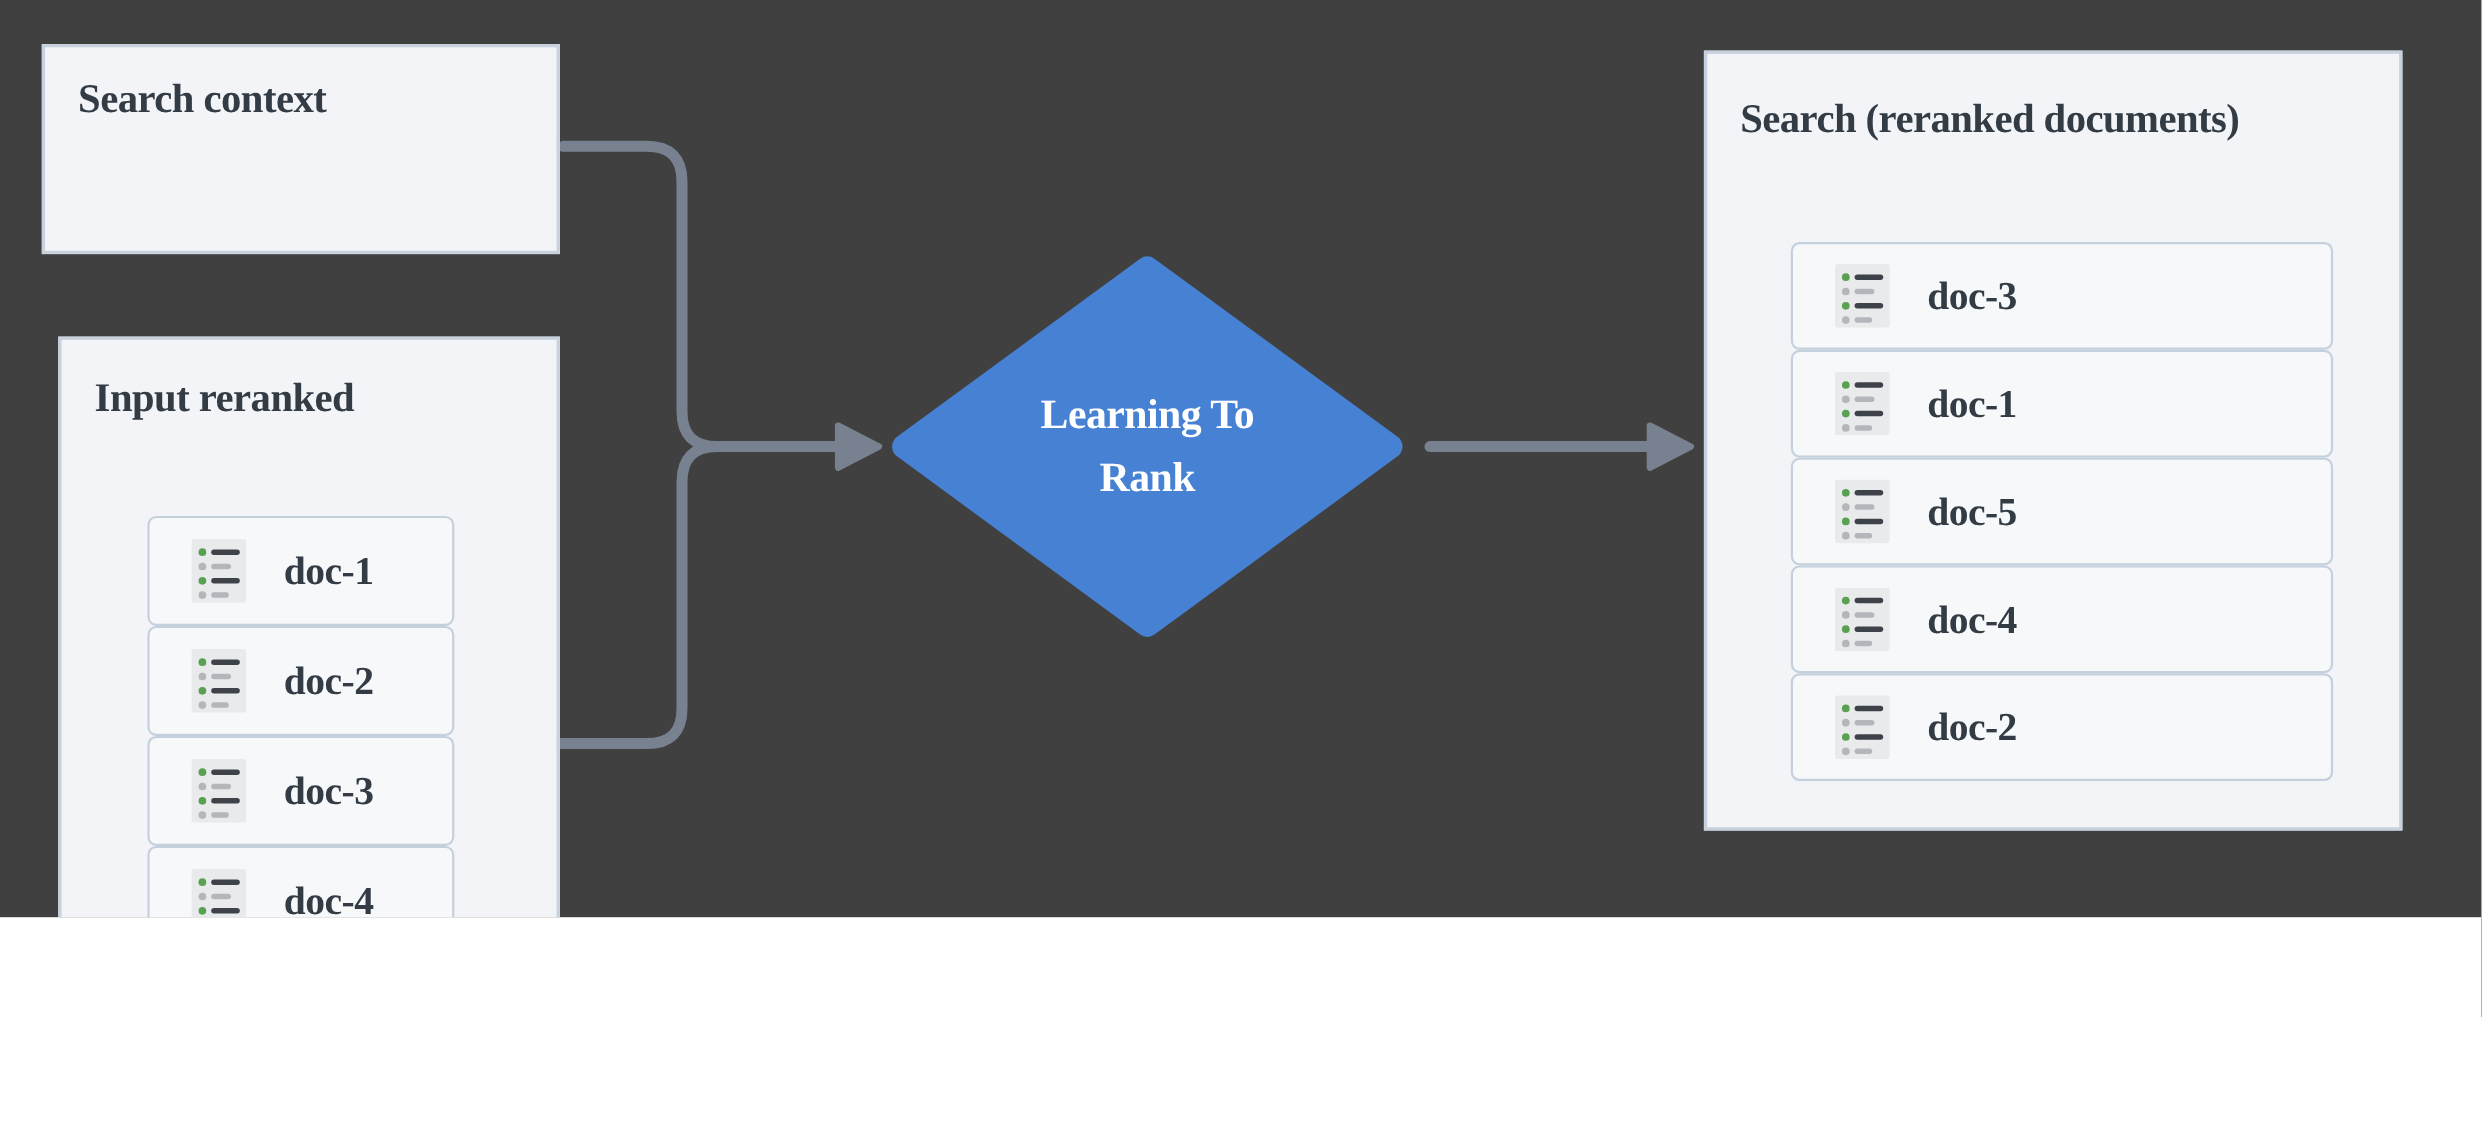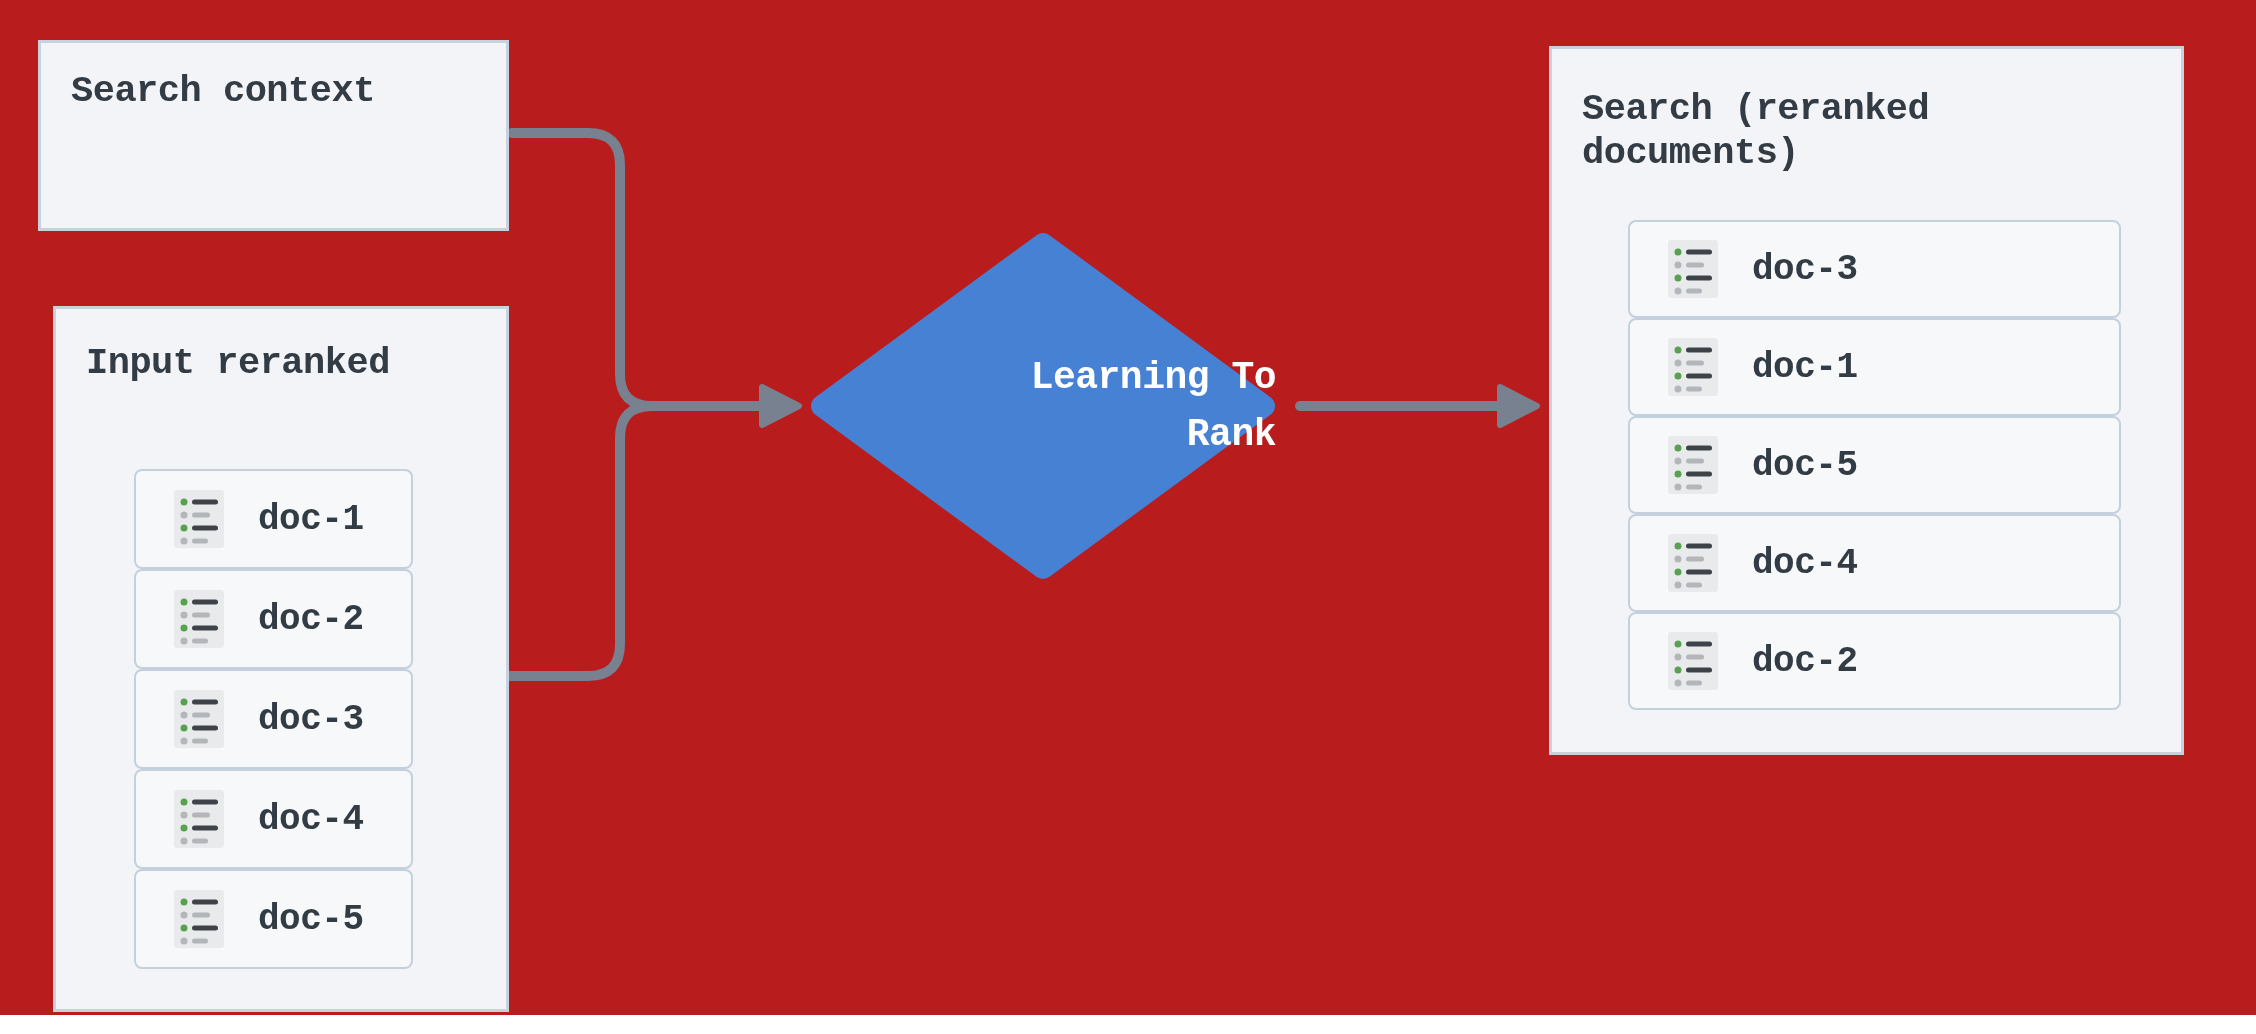--- a/index.html
+++ b/index.html
@@ -1,20 +1,20 @@
 <!DOCTYPE html>
 <html style="--accent_blue: #4681d3; --connector_gray: #77818f; --panel_bg: #f2f4f7; --panel_border: #c8d2de; --item_border: #c5d0dd; --item_bg: #f6f8fa; --icon_bg: #e9eaec; --icon_green: #57a150; --icon_gray: #b3b7bc; --icon_dark: #3e434a; --text_dark: #333b45;"><head>
 <meta charset="utf-8">
 <style>
   html,body{margin:0;padding:0;background:#ffffff;}
   .canvas{
     position:relative;
-    width:2256px;height:1015px;
-    background:#b91c1c;
-    font-family:Liberation Mono, monospace;
+    width:2256px;height:834px;
+    background:#404040;
+    font-family:Liberation Serif, serif;
     color:var(--text_dark,#333b45);
     overflow:hidden;
   }
   .connectors{position:absolute;left:0;top:0;width:2256px;height:1034px;pointer-events:none;}
 
   .panel{
     position:absolute;
     background:var(--panel_bg,#f2f4f7);
     border:3px solid var(--panel_border,#c8d2de);
     box-sizing:border-box;
@@ -60,21 +60,21 @@
     font-size:36px;
     letter-spacing:-0.5px;
     color:var(--text_dark,#333b45);
     white-space:nowrap;
   }
 
   .diamond{position:absolute;left:810px;top:232px;width:466px;height:348px;}
   .diamond svg{position:absolute;left:0;top:0;}
   .diamond-label{
     position:absolute;left:0;top:0;width:100%;height:100%;
-    display:flex;flex-direction:column;align-items:flex-end;justify-content:center;
+    display:flex;flex-direction:column;align-items:center;justify-content:center;
     color:#ffffff;font-weight:bold;font-size:38px;line-height:1.5;
     letter-spacing:-0.5px;text-align:center;
   }
 </style>
 </head>
 <body>
 
 <div class="canvas">
 
   <svg class="connectors" viewBox="0 0 2256 1034" xmlns="http://www.w3.org/2000/svg">

